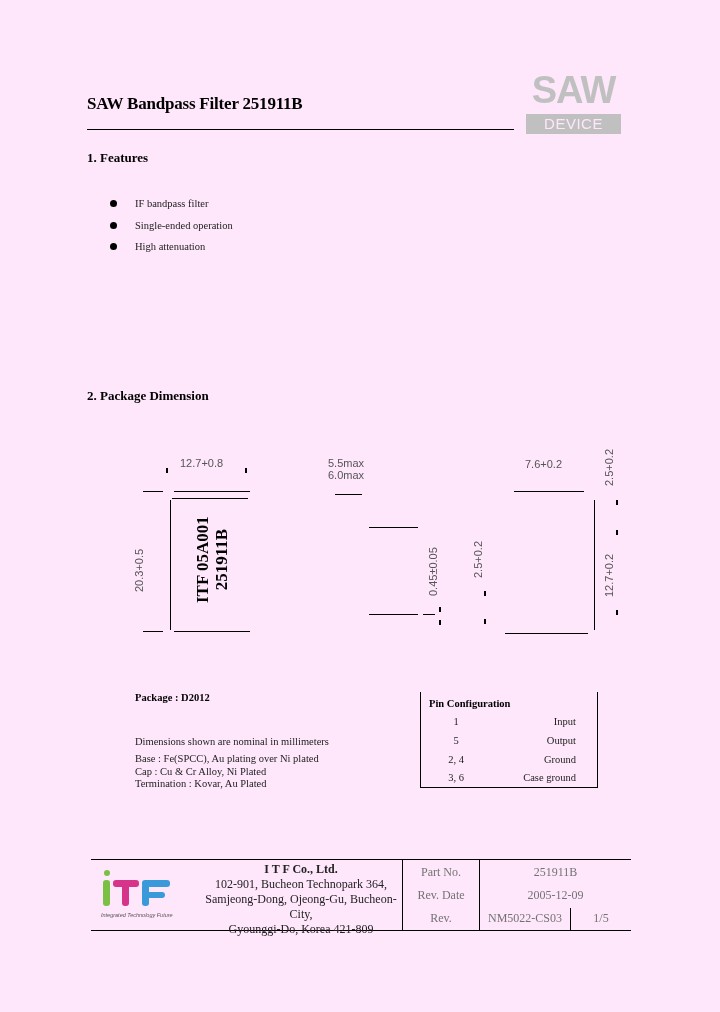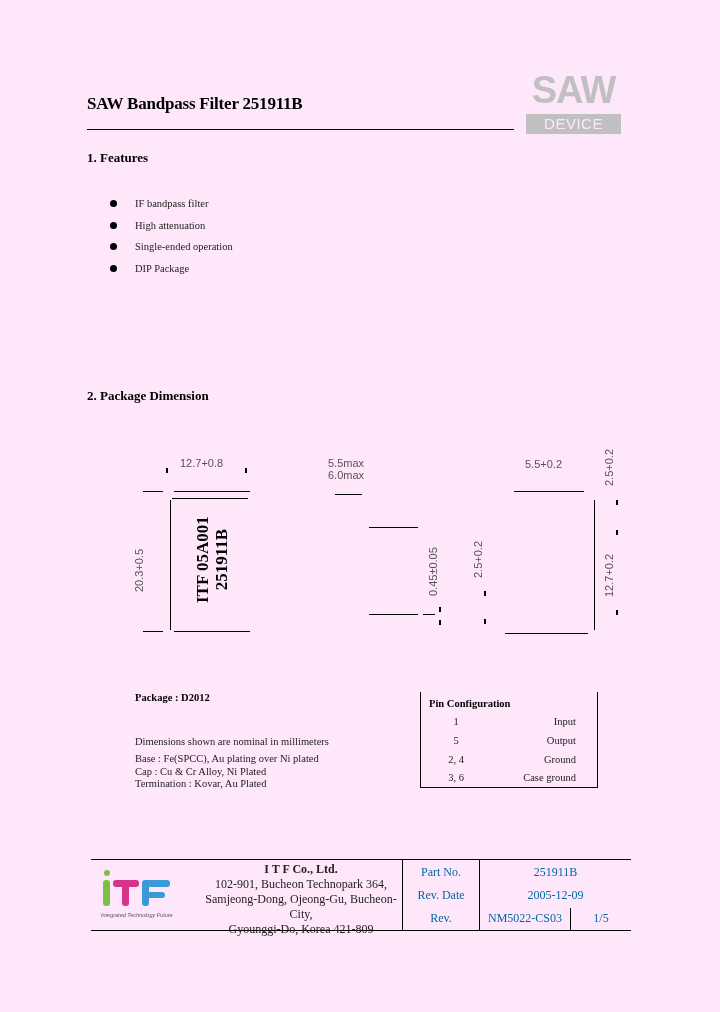--- a/index.html
+++ b/index.html
@@ -26,49 +26,45 @@
   .small { font-size:10.5px; color:#222; }
   .pin-box { left:420px; top:692px; width:176px; height:95px; border-left:1px solid #000; border-right:1px solid #000; border-bottom:1px solid #000; }
   .pin-title { position:absolute; left:8px; top:6px; font-weight:bold; font-size:10.5px; }
   .pin-row { position:absolute; left:0; width:176px; font-size:10.5px; color:#222; }
   .pin-row .pn { position:absolute; left:25px; width:20px; text-align:center; }
   .pin-row .pf { position:absolute; left:85px; width:70px; text-align:right; }
   .footer { left:91px; top:859px; width:540px; height:70px; border-top:1px solid #000; border-bottom:1px solid #000; }
   .footer .cell-v { position:absolute; top:0; width:1px; height:70px; background:#000; }
   .company { position:absolute; left:106px; top:2px; width:208px; text-align:center; font-size:12px; line-height:15px; color:#222; }
   .company .name { font-weight:bold; }
-  .fl { position:absolute; font-size:12px; color:#0369a1; text-align:center; }
+  .fl { position:absolute; font-size:12px; color:#737373; text-align:center; }
 </style>
 </head>
 <body>
 
 <div class="abs title">SAW Bandpass Filter 251911B</div>
 <div class="abs title-rule"></div>
 <div class="abs logo">
   <div class="logo-saw">SAW</div>
   <div class="logo-device">DEVICE</div>
 </div>
 
 <div class="abs h2" style="left:87px; top:150px;">1. Features</div>
 <ul class="abs feat-list">
   <li>
       <span class="bullet"></span>
       <span>IF bandpass filter</span>
     </li>
   <li>
       <span class="bullet"></span>
-      <span>High attenuation</span>
-    </li>
-  <li>
-      <span class="bullet"></span>
       <span>Single-ended operation</span>
     </li>
   <li>
       <span class="bullet"></span>
-      <span>DIP Package</span>
+      <span>High attenuation</span>
     </li>
 </ul>
 
 <div class="abs h2" style="left:87px; top:388px;text-align:right;">2. Package Dimension</div>
 
 <div class="abs" style="left:0; top:0;">
   <div class="abs dim" style="left:180px; top:457px;">12.7+0.8</div>
   <div class="abs tick" style="left:166px; top:468px;"></div>
   <div class="abs tick" style="left:245px; top:468px;"></div>
   <div class="abs line-h" style="left:143px; top:491px; width:20px;"></div>
@@ -92,21 +88,21 @@
   <div class="abs line-h" style="left:423px; top:614px; width:12px;"></div>
   <div class="abs tick" style="left:439px; top:607px;"></div>
   <div class="abs tick" style="left:439px; top:620px;"></div>
   <div class="abs dim vert" style="left:427px; top:596px;">0.45±0.05</div>
   <div class="abs dim vert" style="left:472px; top:578px;">2.5+0.2</div>
   <div class="abs tick" style="left:484px; top:591px;"></div>
   <div class="abs tick" style="left:484px; top:619px;"></div>
 </div>
 
 <div class="abs" style="left:0; top:0;">
-  <div class="abs dim" style="left:525px; top:458px;">5.5+0.2</div>
+  <div class="abs dim" style="left:525px; top:458px;">7.6+0.2</div>
   <div class="abs line-h" style="left:514px; top:491px; width:70px;"></div>
   <div class="abs line-v" style="left:594px; top:500px; height:130px;"></div>
   <div class="abs line-h" style="left:505px; top:633px; width:83px;"></div>
   <div class="abs dim vert" style="left:603px; top:486px;">2.5+0.2</div>
   <div class="abs dim vert" style="left:603px; top:597px;">12.7+0.2</div>
   <div class="abs tick" style="left:616px; top:500px;"></div>
   <div class="abs tick" style="left:616px; top:530px;"></div>
   <div class="abs tick" style="left:616px; top:610px;"></div>
 </div>
 

